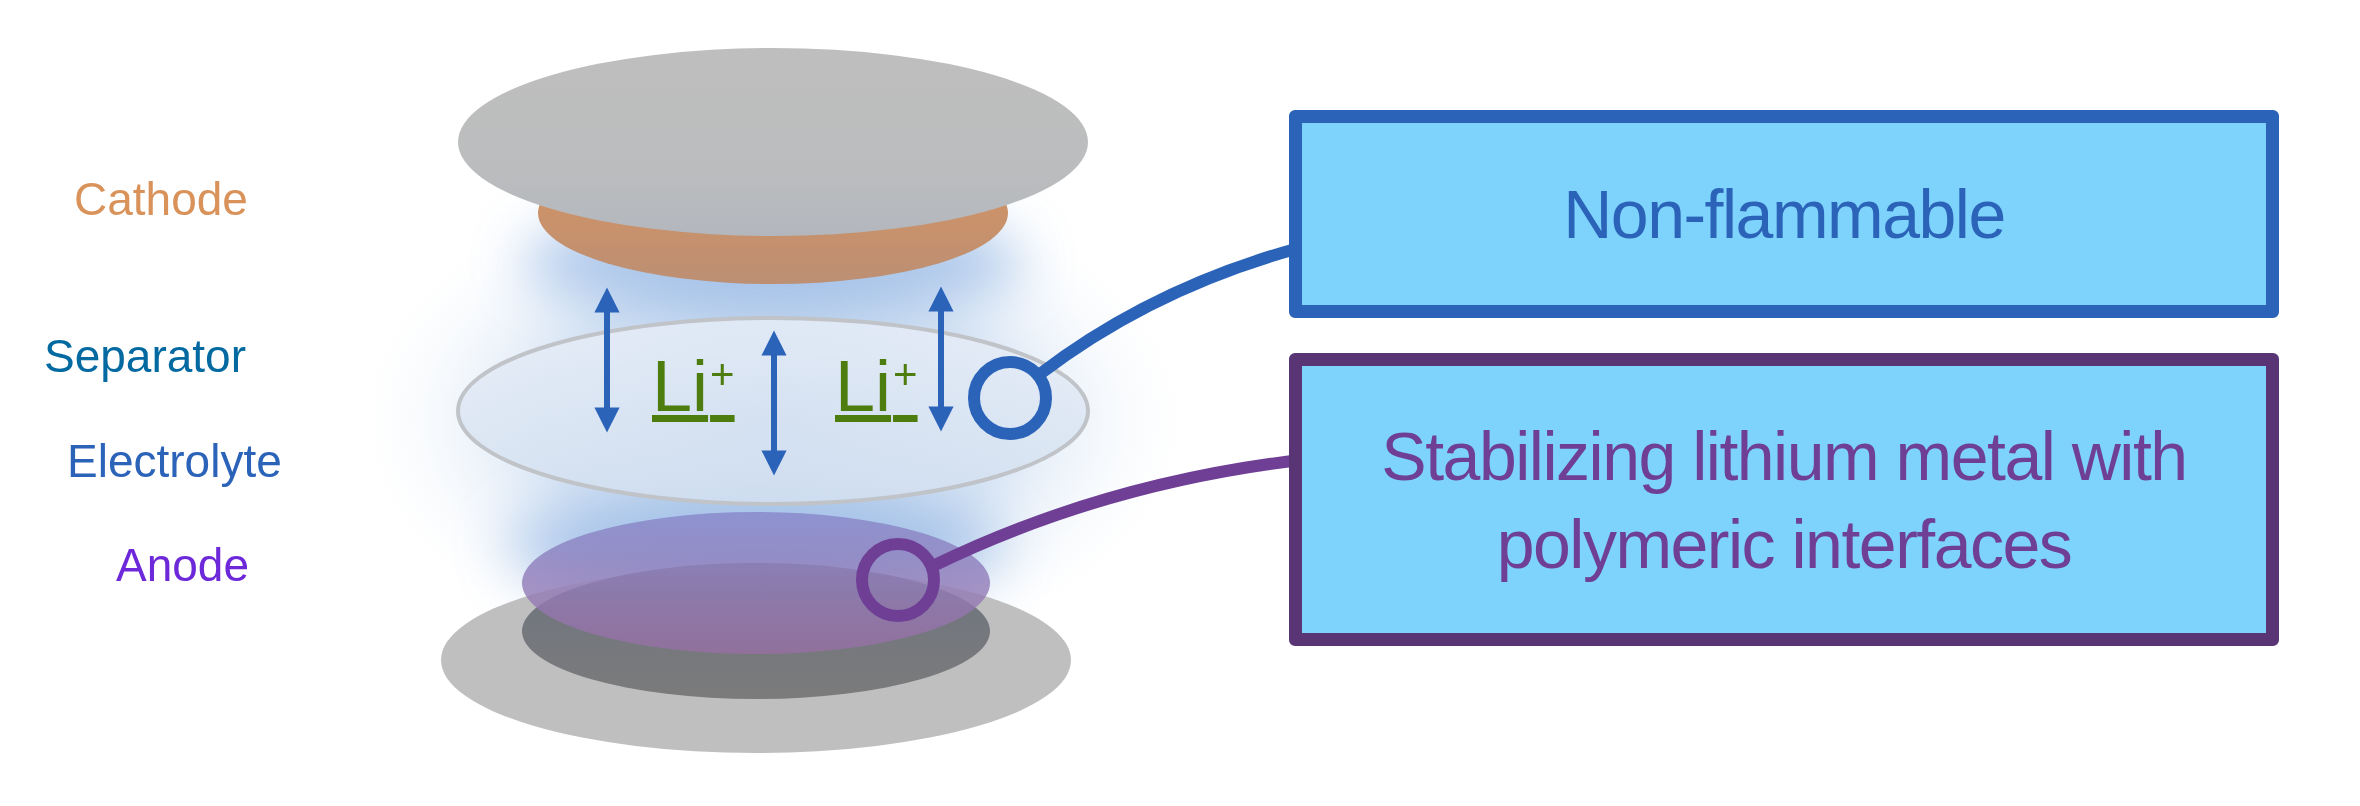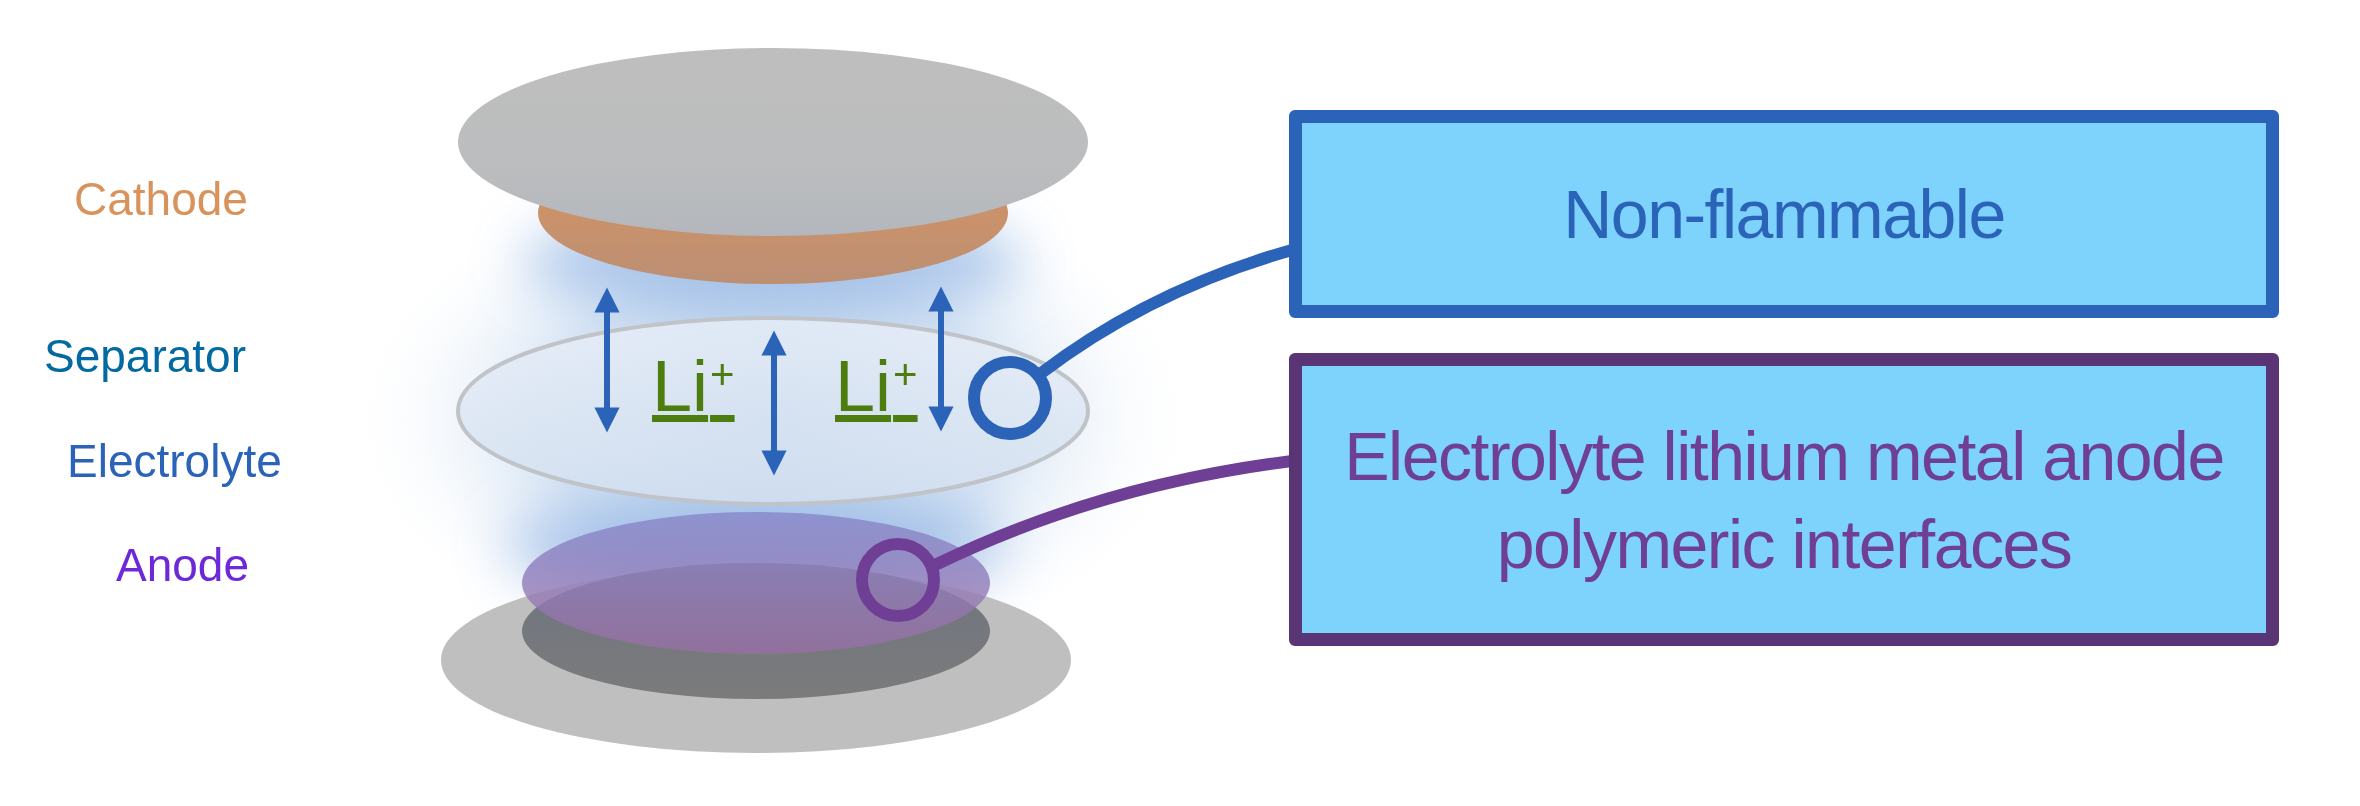--- a/index.html
+++ b/index.html
@@ -89,15 +89,15 @@
 <div class="label lbl-electrolyte">Electrolyte</div>
 <div class="label lbl-anode">Anode</div>
 
 <div class="li li1"><span>Li</span><sup>+</sup></div>
 <div class="li li2"><span>Li</span><sup>+</sup></div>
 
 <div class="box box-blue">
   <div class="line">Non-flammable</div>
 </div>
 <div class="box box-purple">
-  <div class="line">Electrolyte lithium metal anode</div>
+  <div class="line">Stabilizing lithium metal with</div>
   <div class="line">polymeric interfaces</div>
 </div>
 
 </body></html>

